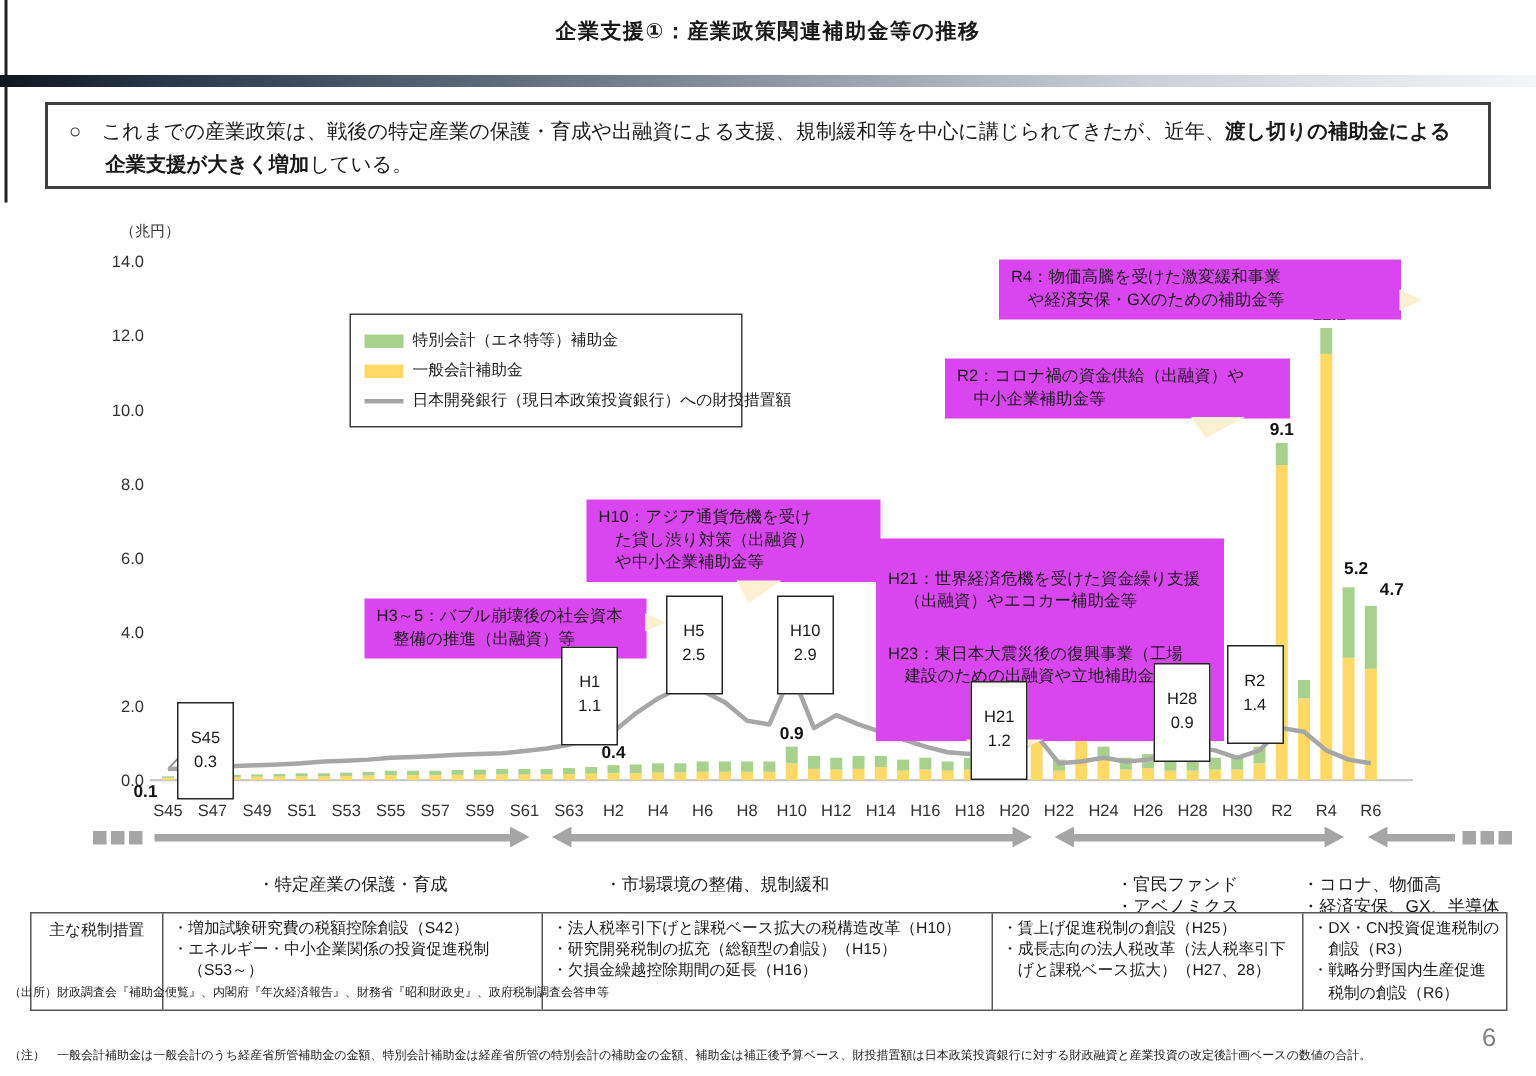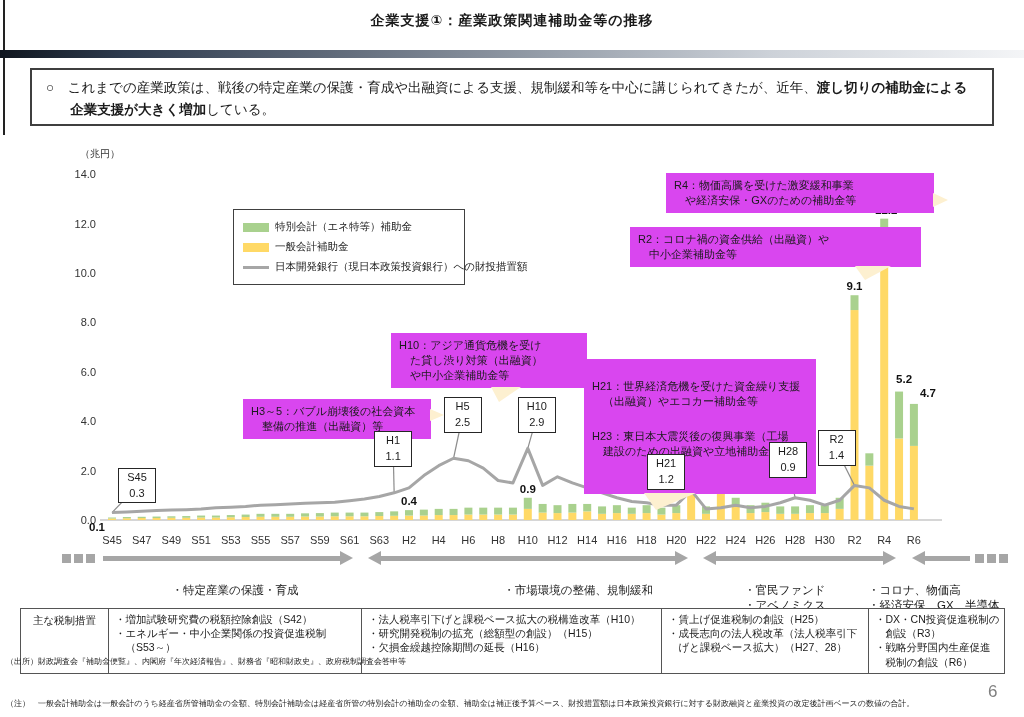--- a/index.html
+++ b/index.html
@@ -10,40 +10,40 @@
   #divider { position:absolute; left:0; top:50px; width:1024px; height:8px;
     background:linear-gradient(90deg,#10161f 0%,#2e3b4e 12%,#66707f 35%,#9aa2ad 55%,#ccd1d8 75%,#eceef1 95%,#f4f5f7 100%); }
   #summary-box { position:absolute; left:30px; top:68px; width:964px; height:58px; border:2px solid #3f3f3f; background:#fff; padding:7px 14px 0 14px; }
   #summary-text { font-size:13.5px; line-height:1.6; padding-left:1.8em; text-indent:-1.8em; }
   #summary-text b { font-weight:bold; }
 
   #chart-area { position:absolute; left:0; top:135px; width:1024px; height:470px; }
   #chart-svg { position:absolute; left:0; top:0; z-index:1; }
   #unit-label { position:absolute; left:80px; top:12px; font-size:10px; color:#333; z-index:2; }
 
-  #legend { position:absolute; left:233px; top:74px; width:232px; border:1.3px solid #404040; background:#fff; padding:7px 9px; z-index:4; }
+  #legend { position:absolute; left:233px; top:74px; width:262px; border:1.3px solid #404040; background:#fff; padding:7px 9px; z-index:4; }
   .legend-row { display:flex; align-items:center; gap:6px; height:20px; font-size:10.5px; white-space:nowrap; }
   .swatch { width:26px; height:9px; flex:0 0 26px; }
   .swatch.line { height:3px; }
 
   .callout { position:absolute; background:#d946ef; padding:5px 8px; font-size:11px; line-height:1.35; white-space:pre-line; z-index:5; color:#1a1a1a; }
   .callout .tri { position:absolute; width:0; height:0; }
   #callout-r4   { left:666px; top:38px;  width:268px; }
   #callout-r4 .tri   { right:-14px; bottom:6px; border-top:7px solid transparent; border-bottom:7px solid transparent; border-left:15px solid #fdf0d0; }
-  #callout-r2   { left:630px; top:92px;  width:291px; }
+  #callout-r2   { left:630px; top:104px;  width:230px; }
   #callout-r2 .tri   { right:30px; bottom:-13px; border-left:10px solid transparent; border-right:26px solid transparent; border-top:14px solid #fdf0d0; }
   #callout-h10  { left:391px; top:198px; width:196px; }
   #callout-h10 .tri  { left:100px; bottom:-14px; border-left:8px solid transparent; border-right:22px solid transparent; border-top:15px solid #fdf0d0; }
   #callout-h2123{ left:584px; top:224px; width:232px; }
   #callout-h2123 .tri{ left:60px; bottom:-16px; border-left:12px solid transparent; border-right:40px solid transparent; border-top:17px solid #fdf0d0; }
   #callout-h35  { left:243px; top:264px; width:188px; }
   #callout-h35 .tri  { right:-13px; top:10px; border-top:6px solid transparent; border-bottom:6px solid transparent; border-left:14px solid #fdf0d0; }
   .callout p + p { margin-top:6px; }
 
-  .vbox { position:absolute; width:38px; background:#fff; border:1.6px solid #262626; text-align:center; font-size:11px; line-height:1.45; padding:1px 0; z-index:6; }
+  .vbox { position:absolute; width:38px; background:#fff; border:1.6px solid #262626; text-align:center; font-size:11px; line-height:1.45; padding:16px 0; z-index:6; }
 
   #periods { position:absolute; left:0; top:549px; width:1024px; height:52px; }
   .sq { position:absolute; top:5px; width:9px; height:9px; background:#a6a6a6; }
   .abar { position:absolute; top:7px; height:5px; background:#a6a6a6; }
   .ah { position:absolute; top:2px; width:0; height:0; border-top:7.5px solid transparent; border-bottom:7.5px solid transparent; }
   .ah.r { border-left:13px solid #a6a6a6; }
   .ah.l { border-right:13px solid #a6a6a6; }
   .plabel { position:absolute; top:18px; font-size:11.5px; line-height:1.3; white-space:pre-line;margin-top:16px; }
 
   #tax-table { position:absolute; left:20px; top:608px; width:985px; display:grid; grid-template-columns:87px 253px 300px 207px 138px; border:1.2px solid #555; background:#fff; }
@@ -304,21 +304,21 @@
     <div class="sq" style="left:62px"></div>
     <div class="sq" style="left:74px"></div>
     <div class="sq" style="left:86px"></div>
     <div class="abar" style="left:103px; width:238px"></div>
     <div class="ah r" style="left:340px"></div>
     <div class="plabel" style="left:110px; width:250px; text-align:center">・特定産業の保護・育成</div>
 
     <div class="ah l" style="left:368px"></div>
     <div class="abar" style="left:380px; width:296px"></div>
     <div class="ah r" style="left:675px"></div>
-    <div class="plabel" style="left:403px; width:250px; text-align:right">・市場環境の整備、規制緩和</div>
+    <div class="plabel" style="left:403px; width:250px; text-align:left">・市場環境の整備、規制緩和</div>
 
     <div class="ah l" style="left:703px"></div>
     <div class="abar" style="left:715px; width:169px"></div>
     <div class="ah r" style="left:883px"></div>
     <div class="plabel" style="left:744px; width:120px">・官民ファンド
 ・アベノミクス</div>
 
     <div class="ah l" style="left:912px"></div>
     <div class="abar" style="left:924px; width:46px"></div>
     <div class="sq" style="left:975px"></div>

